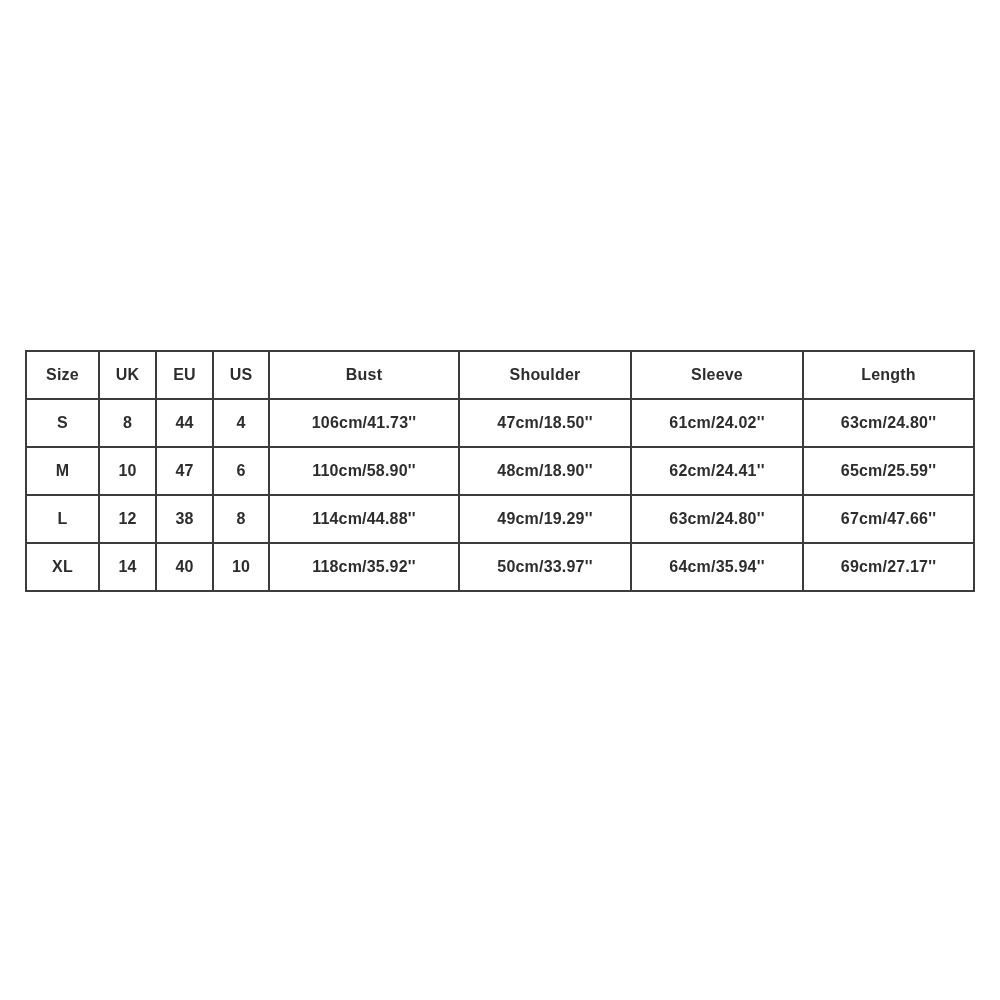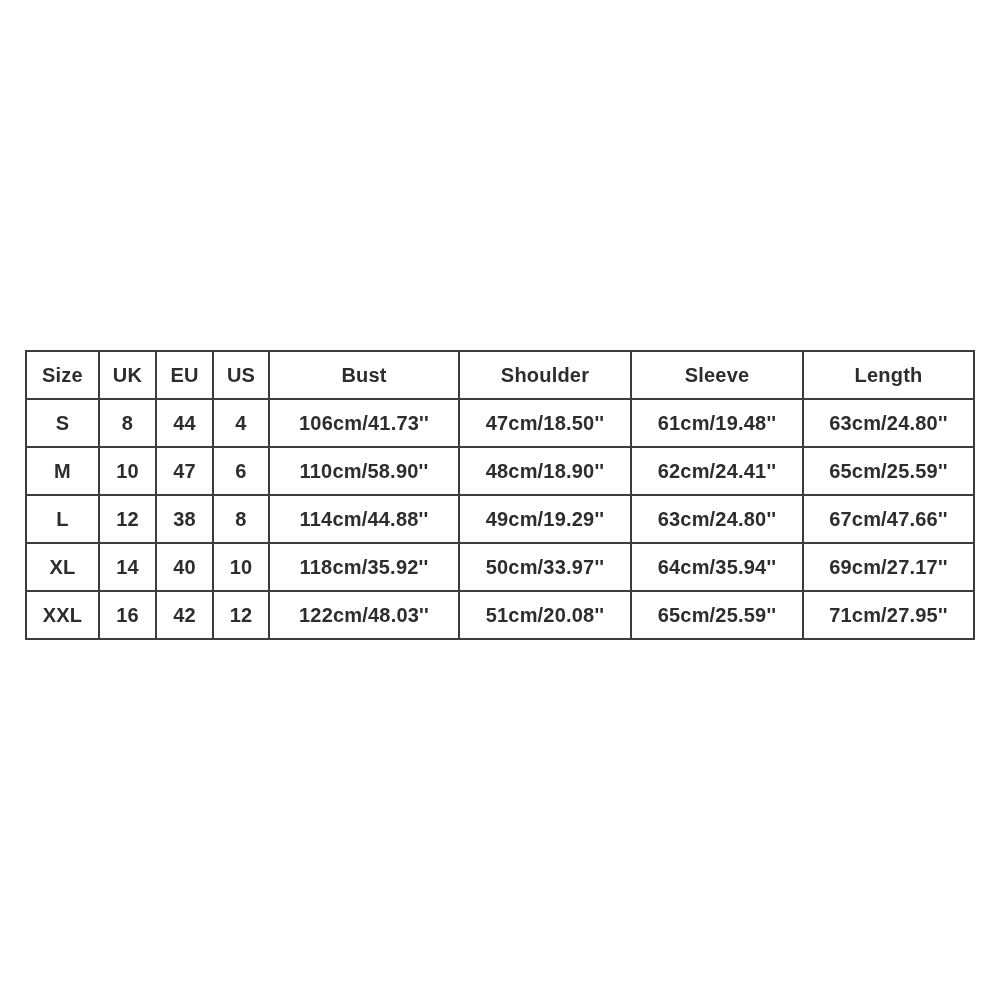--- a/index.html
+++ b/index.html
@@ -23,21 +23,21 @@
     table-layout: fixed;
   }
   table.size-chart th,
   table.size-chart td {
     border: 2px solid #3c3c3c;
     height: 46px;
     padding: 0 2px;
     text-align: center;
     vertical-align: middle;
     font-weight: bold;
-    font-size: 20px;
+    font-size: 16px;
     color: #2d2d2d;
     letter-spacing: 0.2px;
     white-space: nowrap;
     overflow: hidden;
   }
   col.c-size   { width: 73px;  }
   col.c-uk     { width: 57px;  }
   col.c-eu     { width: 57px;  }
   col.c-us     { width: 56px;  }
   col.c-bust   { width: 190px; }
@@ -73,21 +73,21 @@
       </tr>
     </thead>
     <tbody>
         <tr>
           <td>S</td>
           <td>8</td>
           <td>44</td>
           <td>4</td>
           <td>106cm/41.73''</td>
           <td>47cm/18.50''</td>
-          <td>61cm/19.48''</td>
+          <td>61cm/24.02''</td>
           <td>63cm/24.80''</td>
         </tr>
         <tr>
           <td>M</td>
           <td>10</td>
           <td>47</td>
           <td>6</td>
           <td>110cm/58.90''</td>
           <td>48cm/18.90''</td>
           <td>62cm/24.41''</td>
@@ -106,25 +106,15 @@
         <tr>
           <td>XL</td>
           <td>14</td>
           <td>40</td>
           <td>10</td>
           <td>118cm/35.92''</td>
           <td>50cm/33.97''</td>
           <td>64cm/35.94''</td>
           <td>69cm/27.17''</td>
         </tr>
-        <tr>
-          <td>XXL</td>
-          <td>16</td>
-          <td>42</td>
-          <td>12</td>
-          <td>122cm/48.03''</td>
-          <td>51cm/20.08''</td>
-          <td>65cm/25.59''</td>
-          <td>71cm/27.95''</td>
-        </tr>
       </tbody>
   </table>
 </div>
 
 </body></html>

